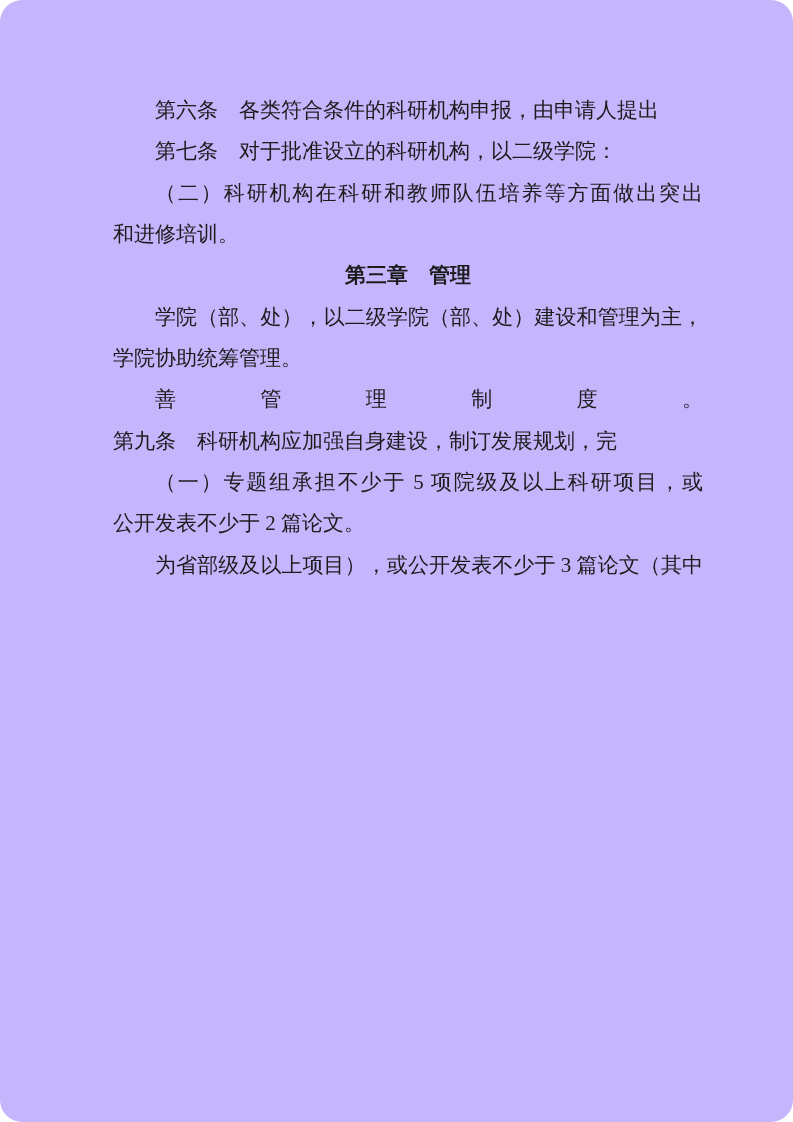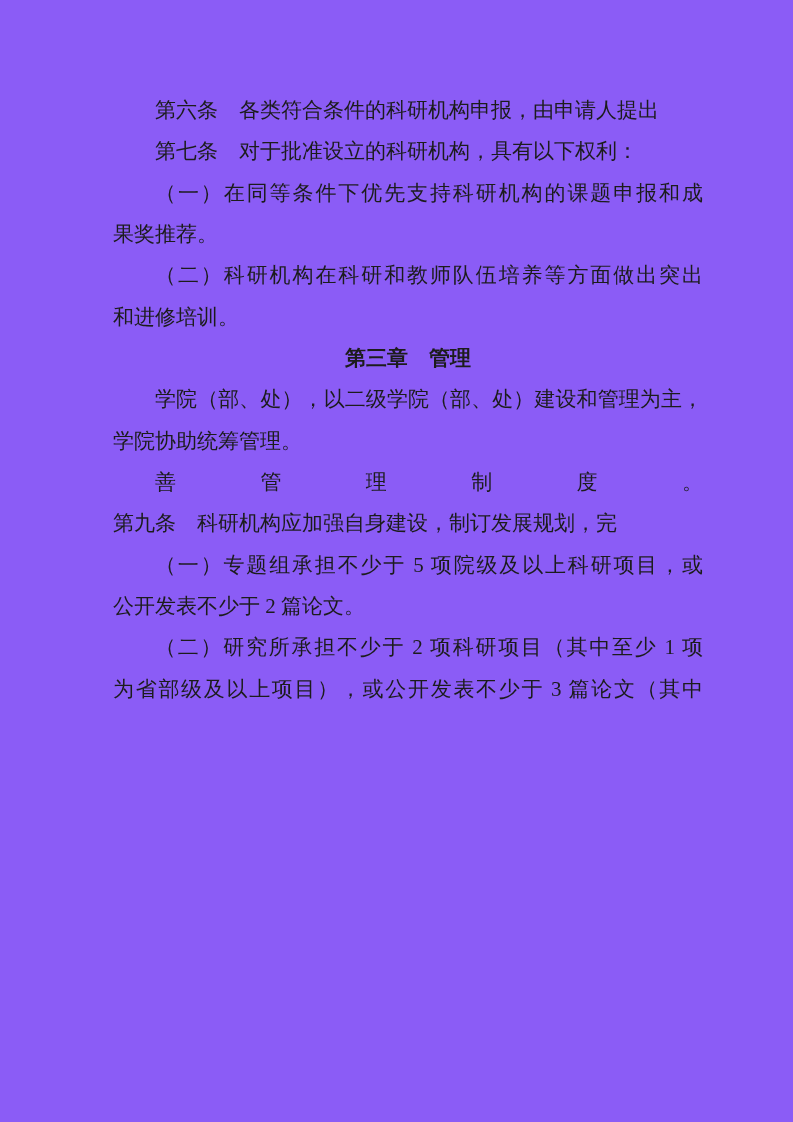--- a/index.html
+++ b/index.html
@@ -10,25 +10,26 @@
   body {
     width: 793px;
     height: 1122px;
     overflow: hidden;
   }
   .page {
     box-sizing: border-box;
     width: 793px;
     height: 1122px;
     padding: 90px 90px 0 113px;
-    background: #8b5cf6;
+    background: #c4b5fd;
     font-family: "Liberation Serif", "DejaVu Serif", serif;
     font-size: 21px;
     line-height: 41.33px;
     color: #1c1c1c;
+    border-radius: 22px;
   }
   .para { margin: 0; }
   .line {
     text-align: justify;
     text-align-last: justify;
   }
   
   .para .line:last-child {
     text-align-last: left;
   }
@@ -49,27 +50,23 @@
 </head>
 <body>
 
 <div class="page">
 
   <div class="para">
     <div class="line">第六条　各类符合条件的科研机构申报，由申请人提出</div>
   </div>
 
   <div class="para">
-    <div class="line">第七条　对于批准设立的科研机构，具有以下权利：</div>
+    <div class="line">第七条　对于批准设立的科研机构，以二级学院：</div>
   </div>
 
-  <div class="para">
-    <div class="line">（一）在同等条件下优先支持科研机构的课题申报和成</div>
-    <div class="line">果奖推荐。</div>
-  </div>
 
   <div class="para">
     <div class="line">（二）科研机构在科研和教师队伍培养等方面做出突出</div>
     <div class="line">和进修培训。</div>
   </div>
 
 
   <div class="chapter-heading">第三章　管理</div>
 
   <div class="para">
@@ -82,17 +79,16 @@
     <div class="line">第九条　科研机构应加强自身建设，制订发展规划，完</div>
   </div>
 
 
   <div class="para">
     <div class="line">（一）专题组承担不少于 5 项院级及以上科研项目，或</div>
     <div class="line">公开发表不少于 2 篇论文。</div>
   </div>
 
   <div class="para">
-    <div class="line">（二）研究所承担不少于 2 项科研项目（其中至少 1 项</div>
     <div class="line cont">为省部级及以上项目），或公开发表不少于 3 篇论文（其中</div>
   </div>
 
 </div>
 
 </body></html>

